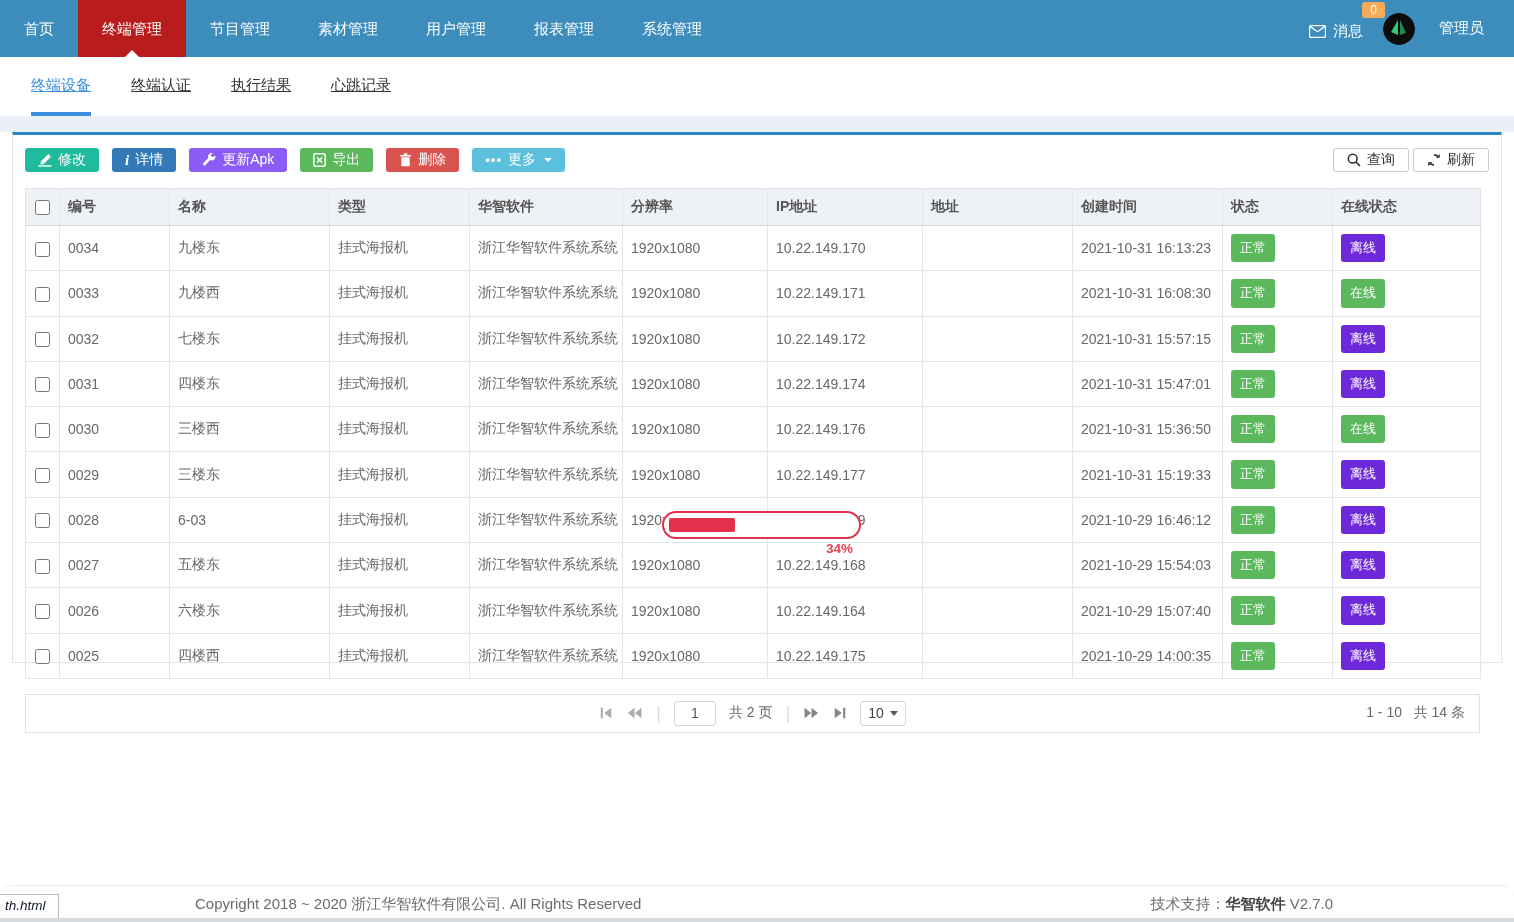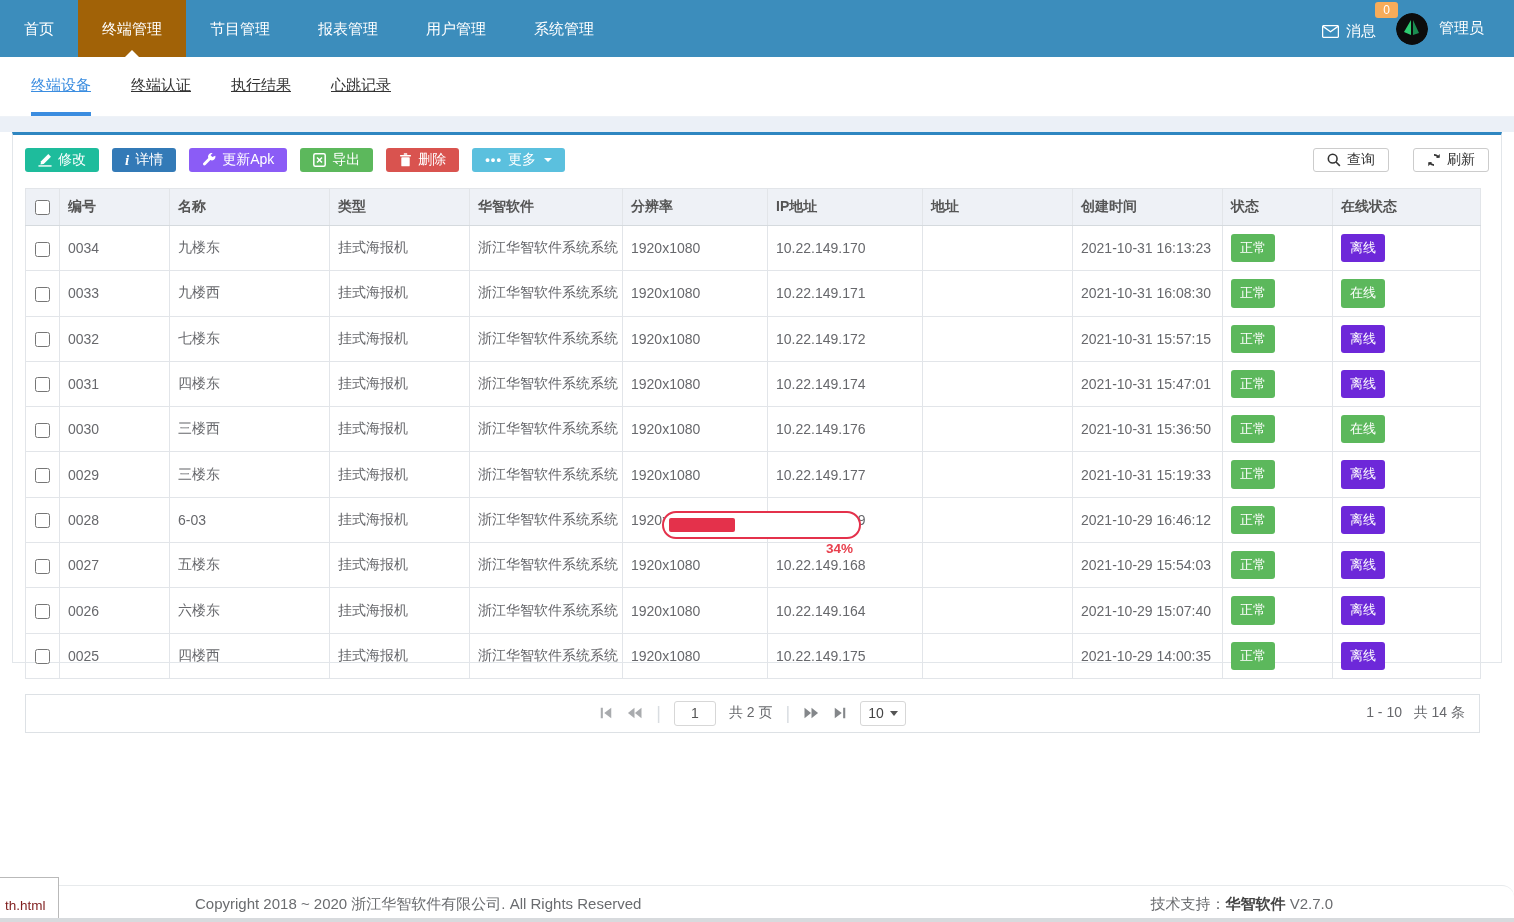--- a/index.html
+++ b/index.html
@@ -28,21 +28,21 @@
   }
   .nav-menu { list-style: none; display: flex; }
   .nav-menu li {
     position: relative;
     line-height: 57px;
     padding: 0 24px;
     color: #fff;
     font-size: 15px;
     cursor: pointer;
   }
-  .nav-menu li.active { background: #a16207; }
+  .nav-menu li.active { background: #b91c1c; }
   .up-arrow {
     position: absolute;
     bottom: 0; left: 50%;
     margin-left: -7px;
     width: 0; height: 0;
     border-left: 7px solid transparent;
     border-right: 7px solid transparent;
     border-bottom: 7px solid #ffffff;
   }
   .nav-right {
@@ -57,21 +57,21 @@
   .nav-message { position: relative; display: flex; align-items: center; gap: 7px; cursor: pointer; padding-top: 6px; }
   .msg-badge {
     position: absolute;
     top: -14px; right: -22px;
     background: #f8ac59;
     color: #fff;
     font-size: 12px;
     padding: 1px 8px;
     border-radius: 3px;
   }
-  .nav-user { display: flex; align-items: center; gap: 11px; cursor: pointer; }
+  .nav-user { display: flex; align-items: center; gap: 24px; cursor: pointer; }
   .avatar { width: 32px; height: 32px; border-radius: 50%; overflow: hidden; display:inline-block; }
   
   .tabbar {
     height: 60px;
     background: #fff;
     display: flex;
     padding-left: 31px;
     border-bottom: 1px solid #eef2f7;
   }
   .tab {
@@ -114,21 +114,21 @@
   .btn-apk    { background: #8b5cf6; }
   .btn-export { background: #5cb85c; }
   .btn-delete { background: #d9534f; }
   .btn-more   { background: #5bc0de; margin-right: 0; }
   .btn-plain {
     background: #fff;
     color: #333;
     border: 1px solid #ccc;
     margin-right: 0;
   }
-  .toolbar-right { margin-left: auto; display: flex; gap: 24px; }
+  .toolbar-right { margin-left: auto; display: flex; gap: 4px; }
   .caret-down {
     width: 0; height: 0; display: inline-block;
     border-left: 4px solid transparent;
     border-right: 4px solid transparent;
     border-top: 4px solid #fff;
     margin-left: 2px;
   }
   .icon-i { font-family: "Liberation Serif", serif; font-weight: bold; font-style: italic; font-size: 15px; }
   .dots { font-weight: bold; letter-spacing: 1px; font-size: 13px; line-height: 10px; }
   
@@ -267,36 +267,38 @@
     left: 0; bottom: 0;
     width: 100%; height: 4px;
     background: #d7dadd;
   }
   .status-tooltip {
     position: absolute;
     left: 0; bottom: 4px;
     background: #fff;
     border-top: 1px solid #b9b9b9;
     border-right: 1px solid #b9b9b9;
-    padding: 20px 12px 5px 5px;
+    padding: 3px 12px 5px 5px;
     font-size: 13.5px;
-    color: #7f1d1d;
+    color: #0f172a;
     z-index: 40;
+    font-style: italic;
   }
 </style>
 </head>
 <body>
 
 <div class="navbar">
   <ul class="nav-menu" id="nav-menu">
       <li><span>首页</span></li>
       <li class="active"><span>终端管理</span><span class="up-arrow"></span></li>
       <li><span>节目管理</span></li>
+      <li><span>素材管理</span></li>
+      <li><span>用户管理</span></li>
       <li><span>报表管理</span></li>
-      <li><span>用户管理</span></li>
       <li><span>系统管理</span></li>
     </ul>
   <div class="nav-right">
     <div class="nav-message">
       <span class="msg-badge">0</span>
       <span style="display:inline-flex;">
         <svg width="17" height="13" viewBox="0 0 17 13">
             <rect x="0.6" y="0.6" width="15.8" height="11.8" rx="1.2" fill="none" stroke="#fff" stroke-width="1.3"></rect>
             <path d="M1 1.4l7.5 5.4L16 1.4" fill="none" stroke="#fff" stroke-width="1.3"></path>
           </svg>

